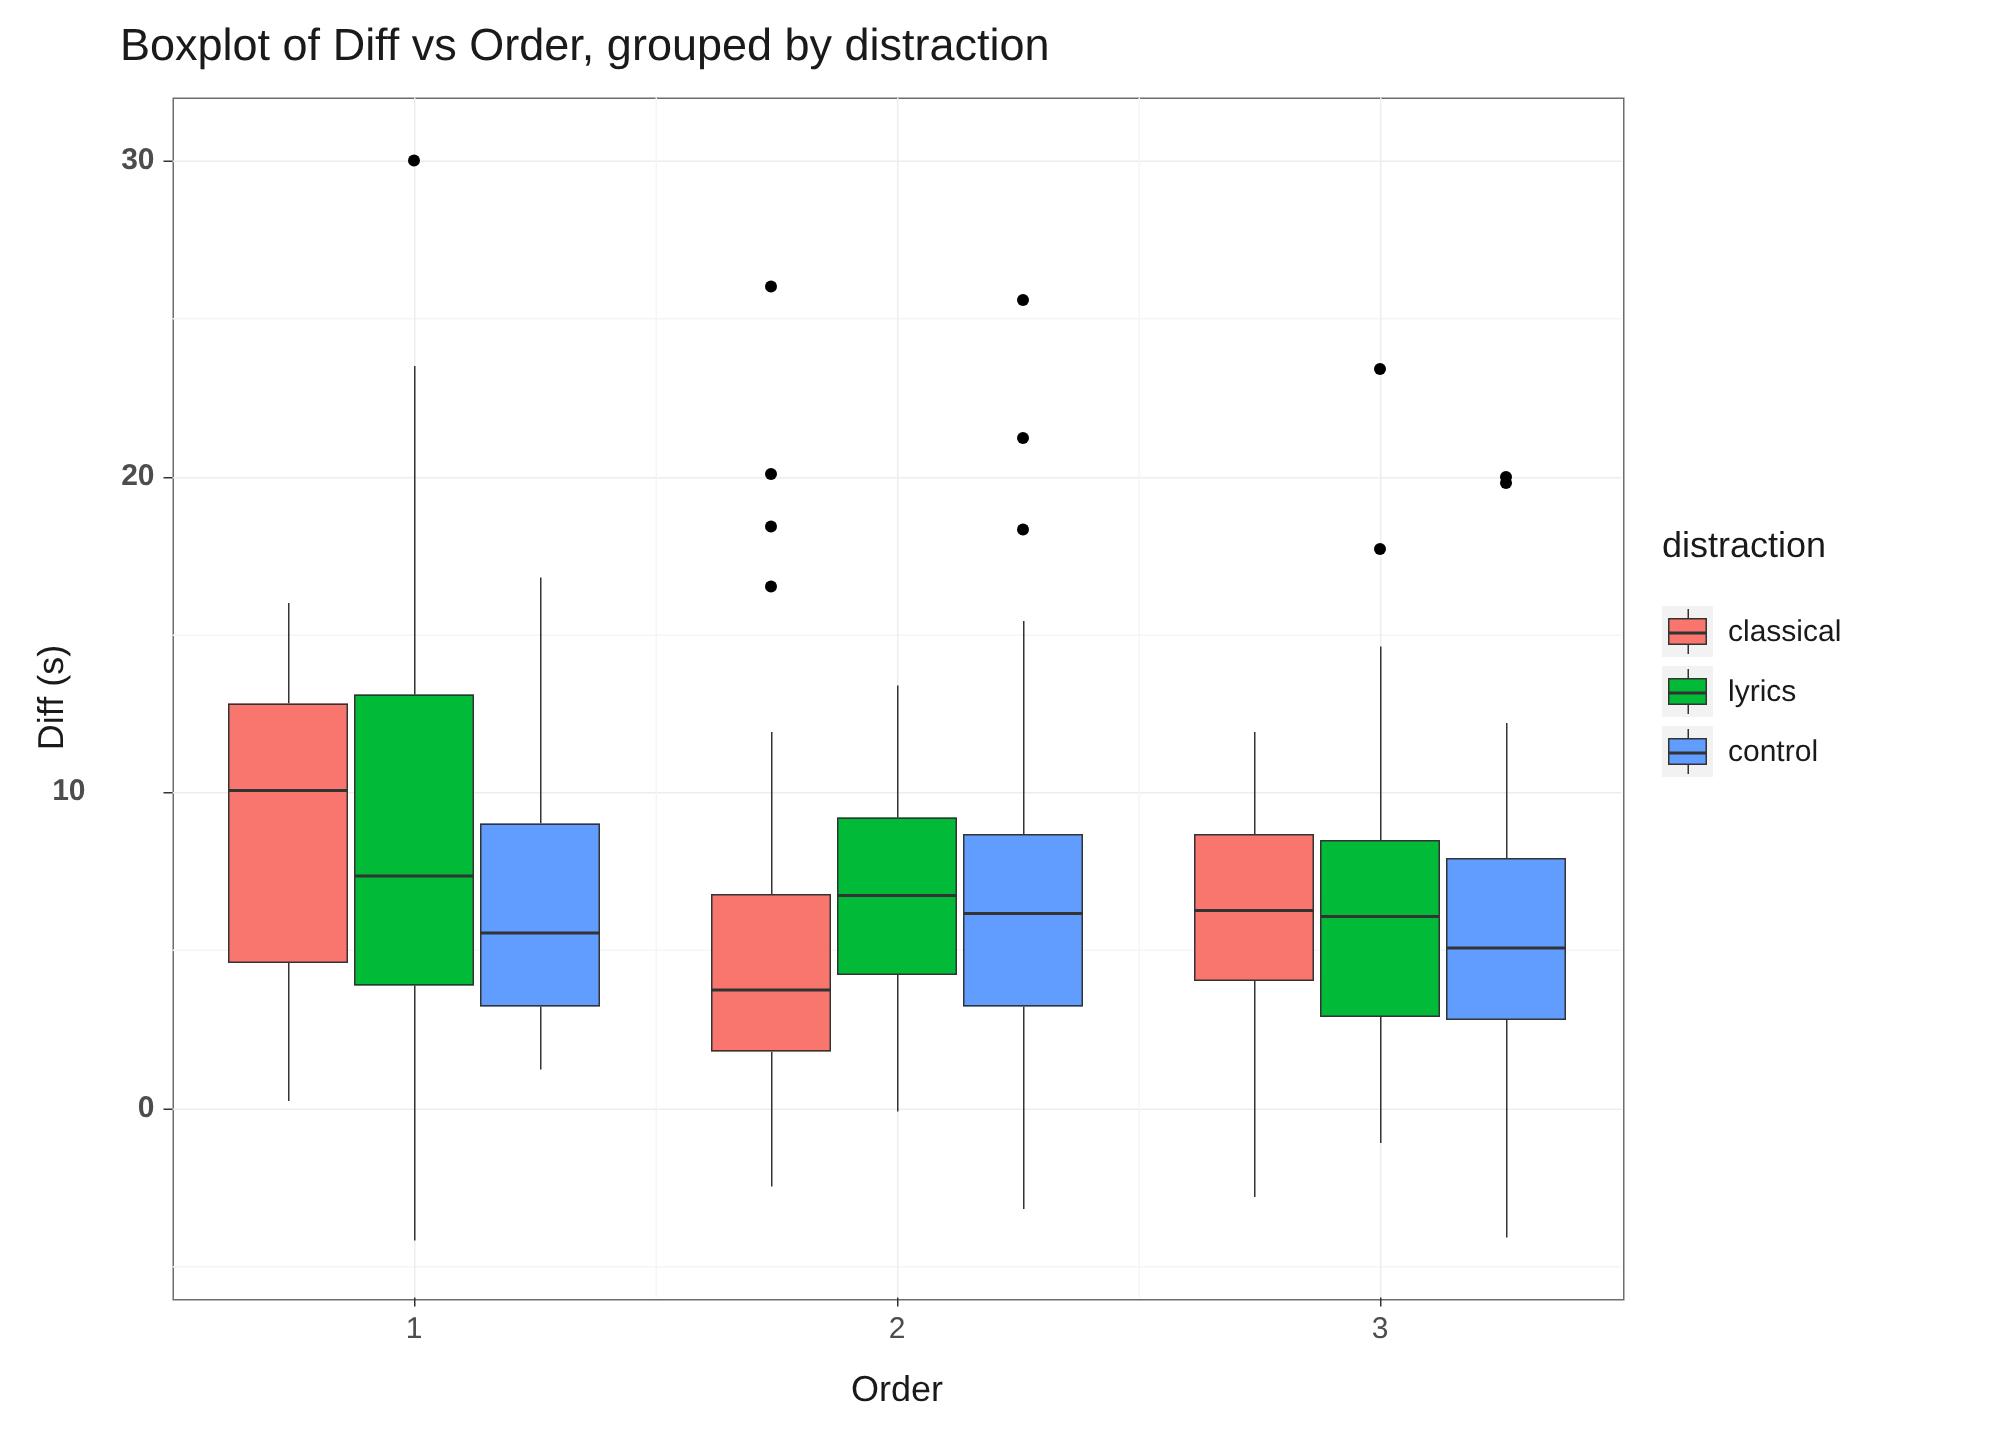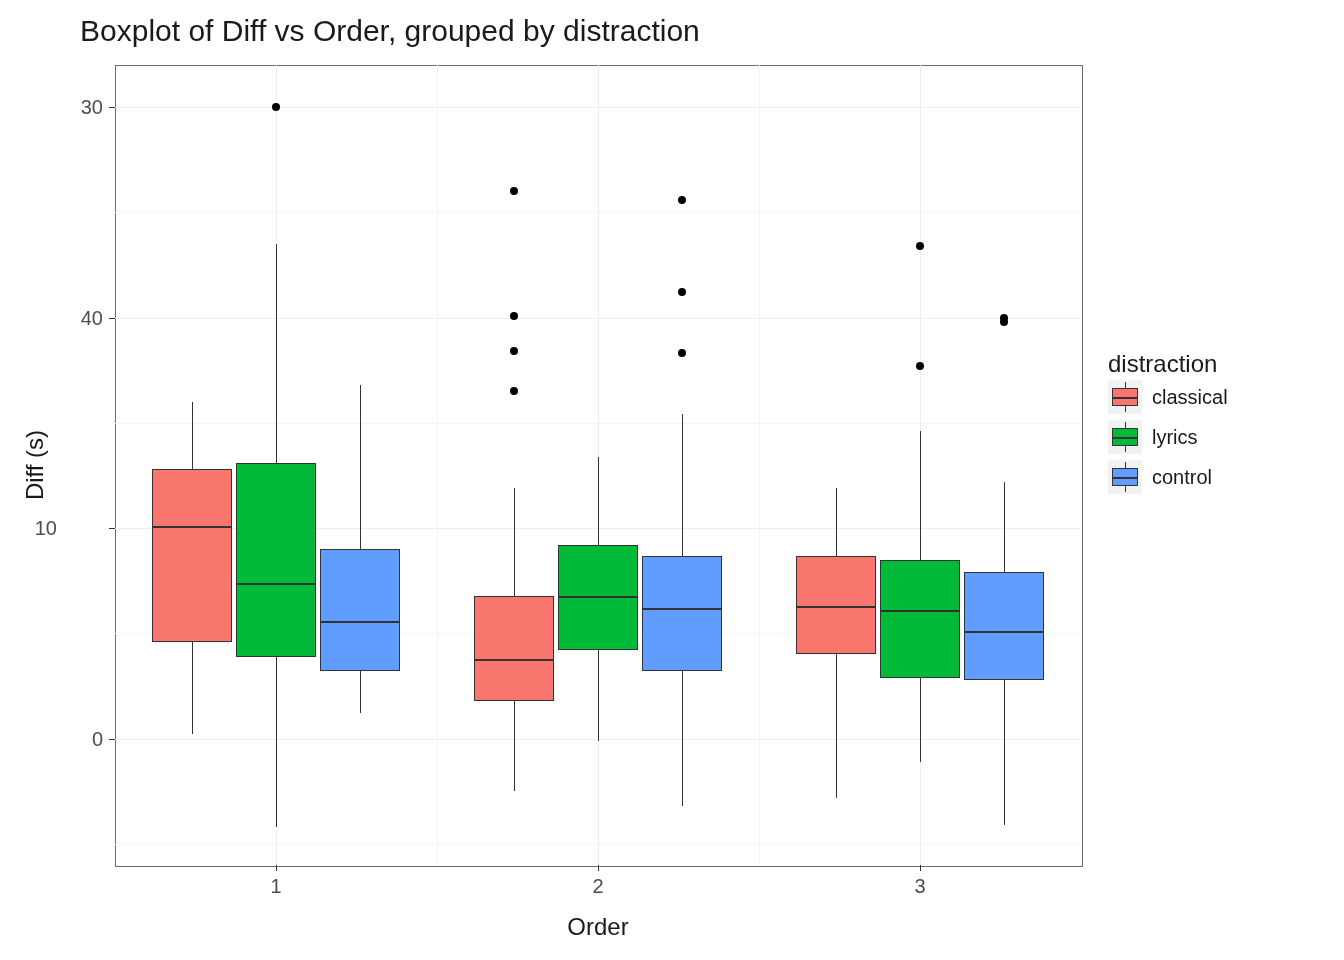--- a/index.html
+++ b/index.html
@@ -47,20 +47,21 @@
     position: absolute;
     background: #f5f5f5;
   }
   .ytick-label {
     position: absolute;
     right: 978px;
     transform: translateY(-50%);
     font-size: 20px;
     color: #4d4d4d;
     text-align: center;
+    font-weight: bold;
   }
   .xtick-label {
     position: absolute;
     top: 810px;
     transform: translateX(-50%);
     font-size: 20px;
     color: #4d4d4d;
   }
   .ylabel {
     position: absolute;
@@ -116,21 +117,21 @@
     top: 800px;
   }
   .legend {
     position: absolute;
     left: 1108px;
     top: 350px;
     font-size: 20px;
   }
   .legend-title {
     font-size: 24px;
-    margin-bottom: 2px;
+    margin-bottom: 26px;
     color: #1a1a1a;
   }
   .legend-item {
     display: flex;
     align-items: center;
     height: 34px;
     margin-bottom: 6px;
   }
   .legend-key {
     width: 34px;
@@ -235,21 +236,21 @@
         <div class="median" style="left: 849px; width: 80px; top: 566.316px;"></div>
         <div class="outlier" style="left: 889px; top: 256.842px;"></div>
         <div class="outlier" style="left: 889px; top: 252.632px;"></div>
       </div>
     <div id="axes">
         <div class="tick-mark-y" style="top: 673.684px;"></div>
         <div class="ytick-label" style="top: 673.684px; right: 978px;">0</div>
         <div class="tick-mark-y" style="top: 463.158px;"></div>
         <div class="ytick-label" style="top: 463.158px; right: 1024px;">10</div>
         <div class="tick-mark-y" style="top: 252.632px;"></div>
-        <div class="ytick-label" style="top: 252.632px; right: 978px;">40</div>
+        <div class="ytick-label" style="top: 252.632px; right: 978px;">20</div>
         <div class="tick-mark-y" style="top: 42.1053px;"></div>
         <div class="ytick-label" style="top: 42.1053px; right: 978px;">30</div>
         <div class="tick-mark-x" style="left: 161px;"></div>
         <div class="xtick-label" style="left: 161px;">1</div>
         <div class="tick-mark-x" style="left: 483px;"></div>
         <div class="xtick-label" style="left: 483px;">2</div>
         <div class="tick-mark-x" style="left: 805px;"></div>
         <div class="xtick-label" style="left: 805px;">3</div>
       </div>
     <div class="ylabel">Diff (s)</div>

